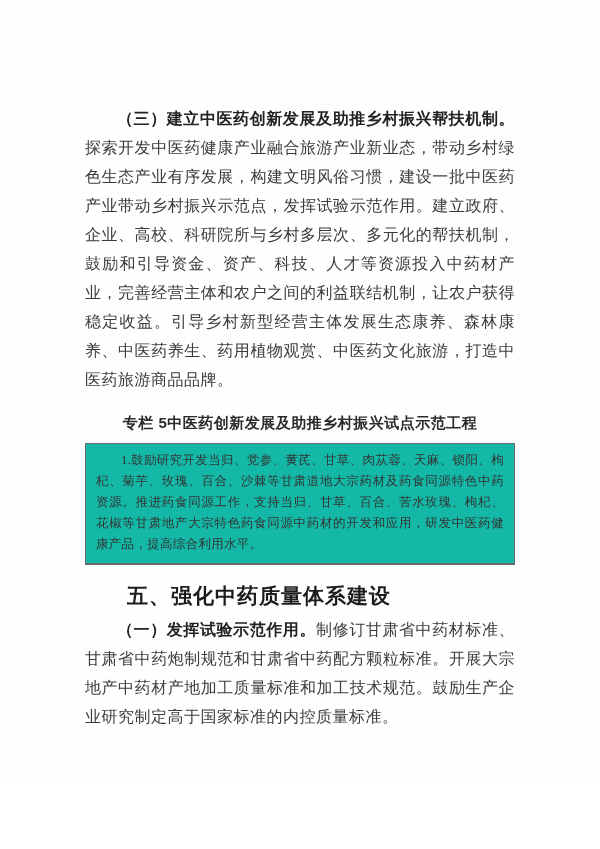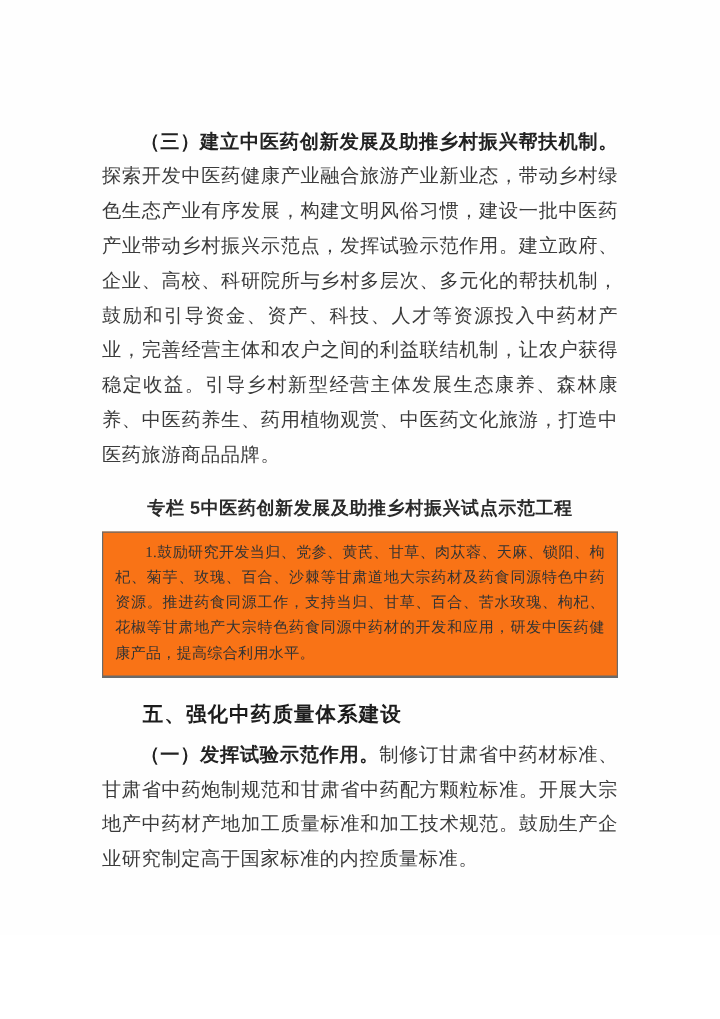--- a/index.html
+++ b/index.html
@@ -42,34 +42,34 @@
     font-weight: bold;
     color: #2a2a2a;
     font-family: "Liberation Sans", "DejaVu Sans", sans-serif;
     letter-spacing: 0.5px;
   }
   .box-title .box-no { }
   .feature-box {
     border: 1px solid #6a6a6a;
     border-bottom-width: 2px;
     padding: 6px 10px 8px 10px;
-    background: #f97316;
+    background: #14b8a6;
   }
   .box-item {
     margin: 0;
     font-size: 12.5px;
     line-height: 21px;
     letter-spacing: 0.3px;
     text-align: justify;
     text-indent: 2em;
     color: #333333;
   }
   .section-heading {
     margin: 16px 0 0 0;
-    font-size: 17px;
+    font-size: 21px;
     font-weight: bold;
     color: #1c1c1c;
     font-family: "Liberation Sans", "DejaVu Sans", sans-serif;
     text-indent: 2em;
     letter-spacing: 1px;
     line-height: 30px;
   }
   .sub-para {
     margin-top: 4px;
   }

